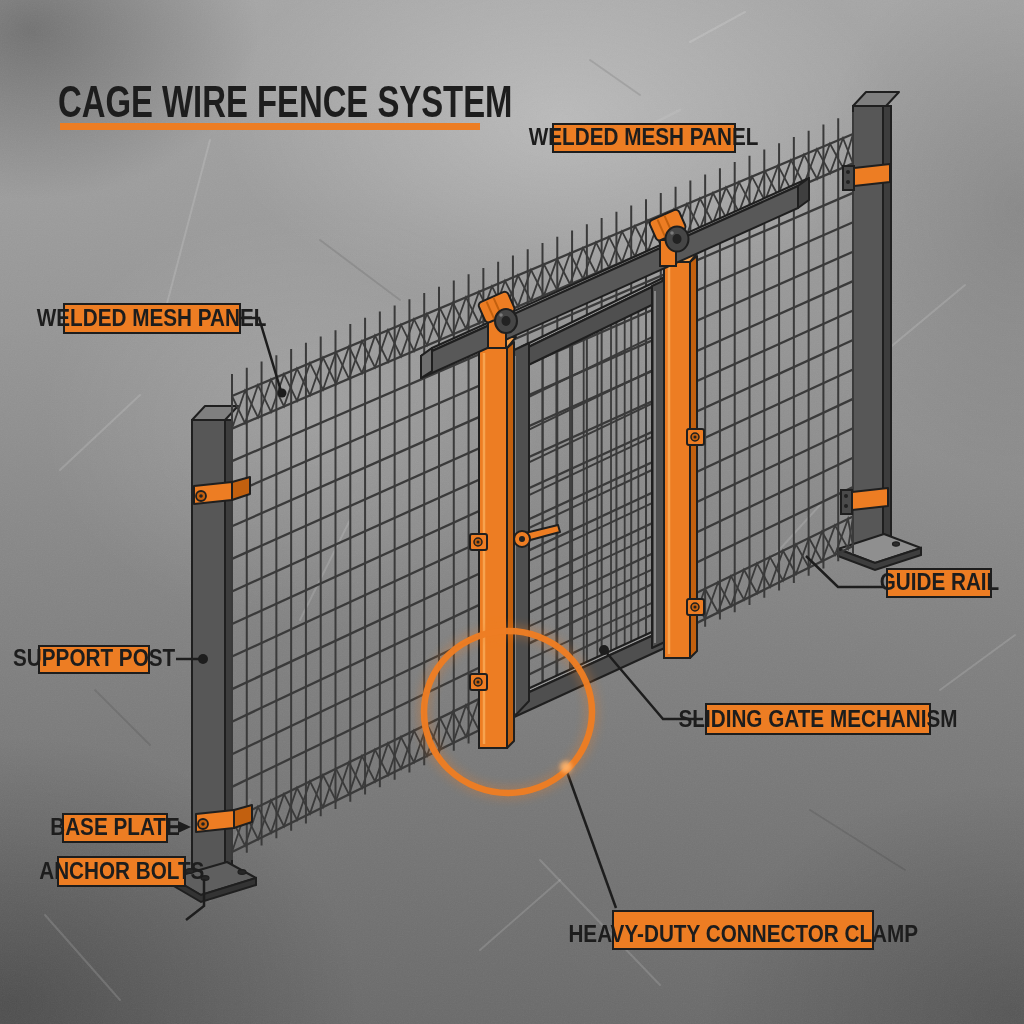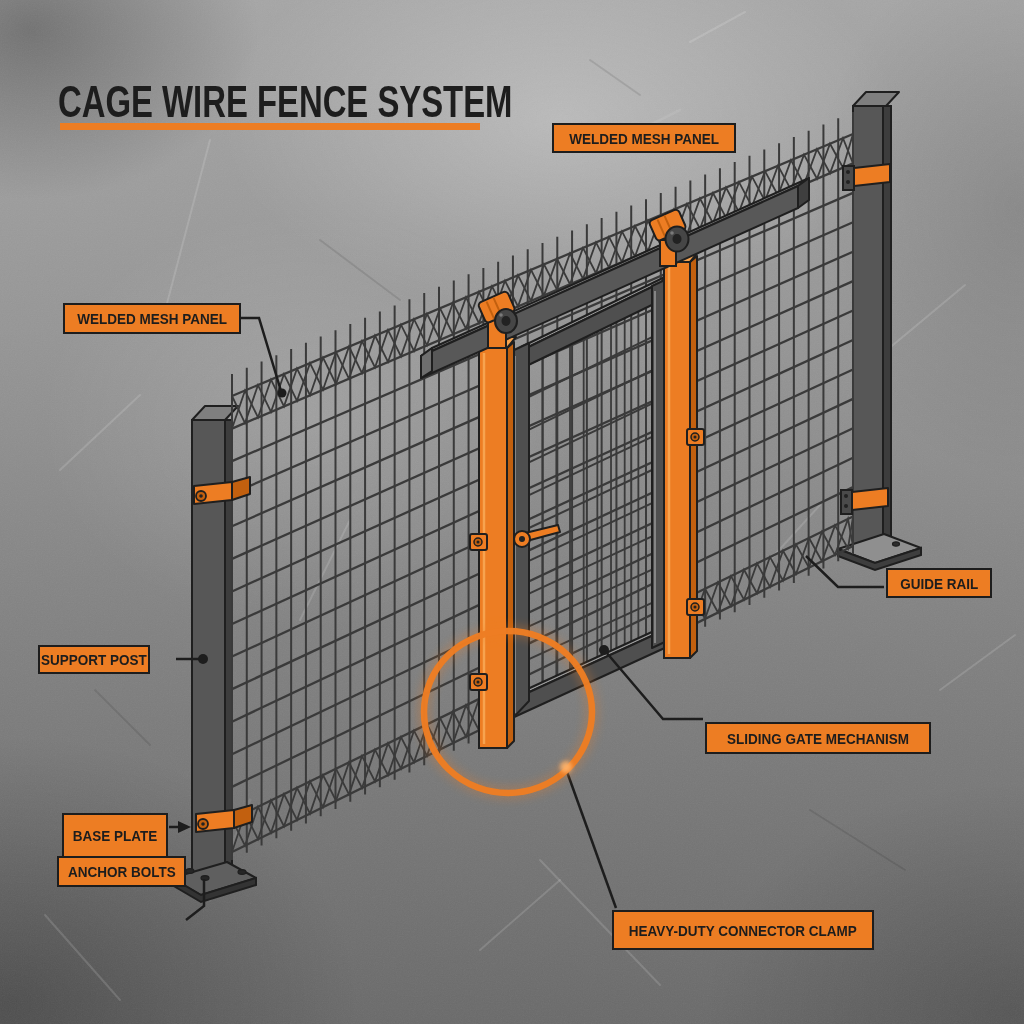--- a/index.html
+++ b/index.html
@@ -6,22 +6,22 @@
   .stage{position:relative;width:1024px;height:1024px;overflow:hidden;
          font-family:"Liberation Sans",sans-serif;}
   svg.scene{position:absolute;left:0;top:0;}
   .title{position:absolute;left:58px;top:76px;font-size:45px;font-weight:bold;
          color:var(--ink,#1d1d1d);letter-spacing:0px;white-space:nowrap;
          transform:scaleX(.73);transform-origin:left center;}
   .title-underline{position:absolute;left:60px;top:123px;width:420px;height:7px;
          background:var(--accent,#ED7D23);}
   .callout{position:absolute;background:var(--accent,#ED7D23);
          border:2px solid var(--ink,#1d1d1d);color:var(--ink,#1d1d1d);
-         display:flex;align-items:center;justify-content:center;
-         font-weight:bold;font-size:15px;white-space:nowrap;box-sizing:border-box;}
+         display:flex;align-items:flex-end;justify-content:center;
+         font-weight:bold;font-size:23px;white-space:nowrap;box-sizing:border-box;}
   .callout span{display:inline-block;transform:scaleX(.9);}
 </style>
 </head>
 <body>
 
 <div class="stage">
 
   <svg class="scene" width="1024" height="1024" viewBox="0 0 1024 1024">
     <defs>
       <linearGradient id="bg" x1="0" y1="0" x2="0" y2="1">
@@ -288,25 +288,25 @@
     </div>
 
   <div class="callout" style="left:886px;top:568px;width:106px;height:30px">
     <span>GUIDE RAIL</span>
     </div>
 
   <div class="callout" style="left:38px;top:645px;width:112px;height:29px">
     <span>SUPPORT POST</span>
     </div>
 
-  <div class="callout" style="left:705px;top:722px;width:226px;height:32px">
+  <div class="callout" style="left:705px;top:703px;width:226px;height:32px">
     <span>SLIDING GATE MECHANISM</span>
     </div>
 
-  <div class="callout" style="left:62px;top:813px;width:106px;height:45px">
+  <div class="callout" style="left:62px;top:813px;width:106px;height:30px">
     <span>BASE PLATE</span>
     </div>
 
   <div class="callout" style="left:57px;top:856px;width:129px;height:31px">
     <span>ANCHOR BOLTS</span>
     </div>
 
   <div class="callout" style="left:612px;top:910px;width:262px;height:40px">
     <span>HEAVY-DUTY CONNECTOR CLAMP</span>
     </div>

